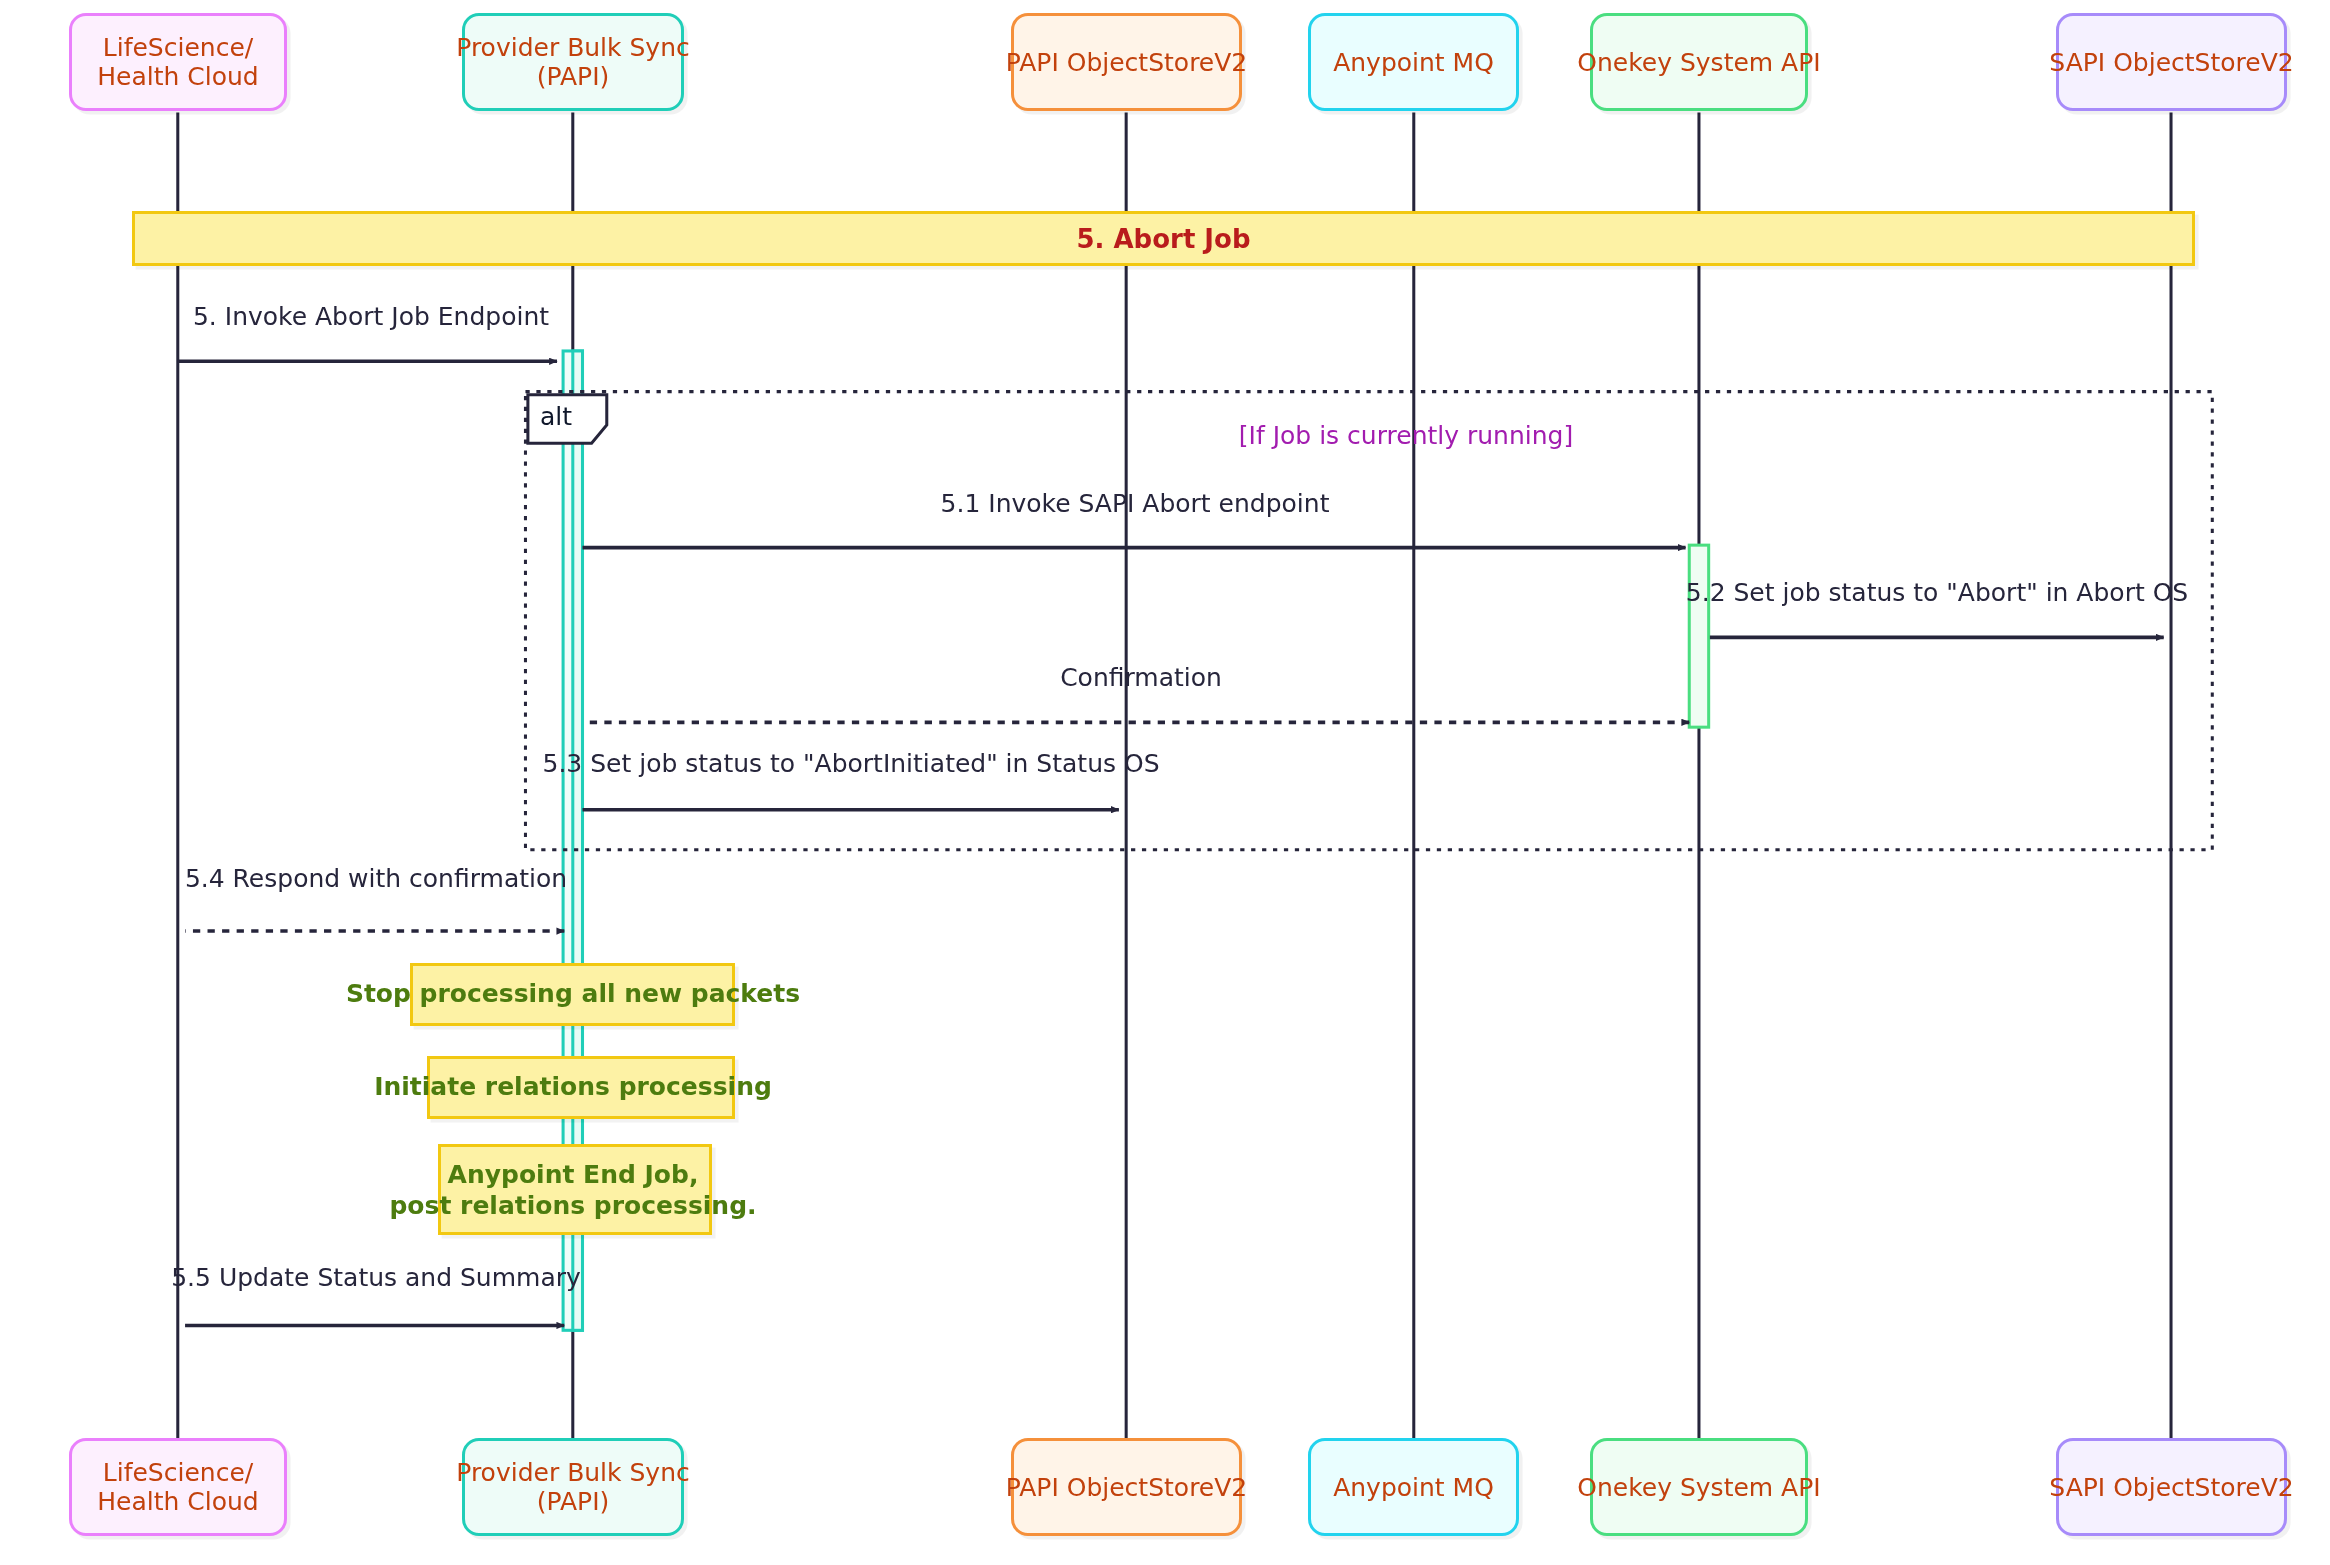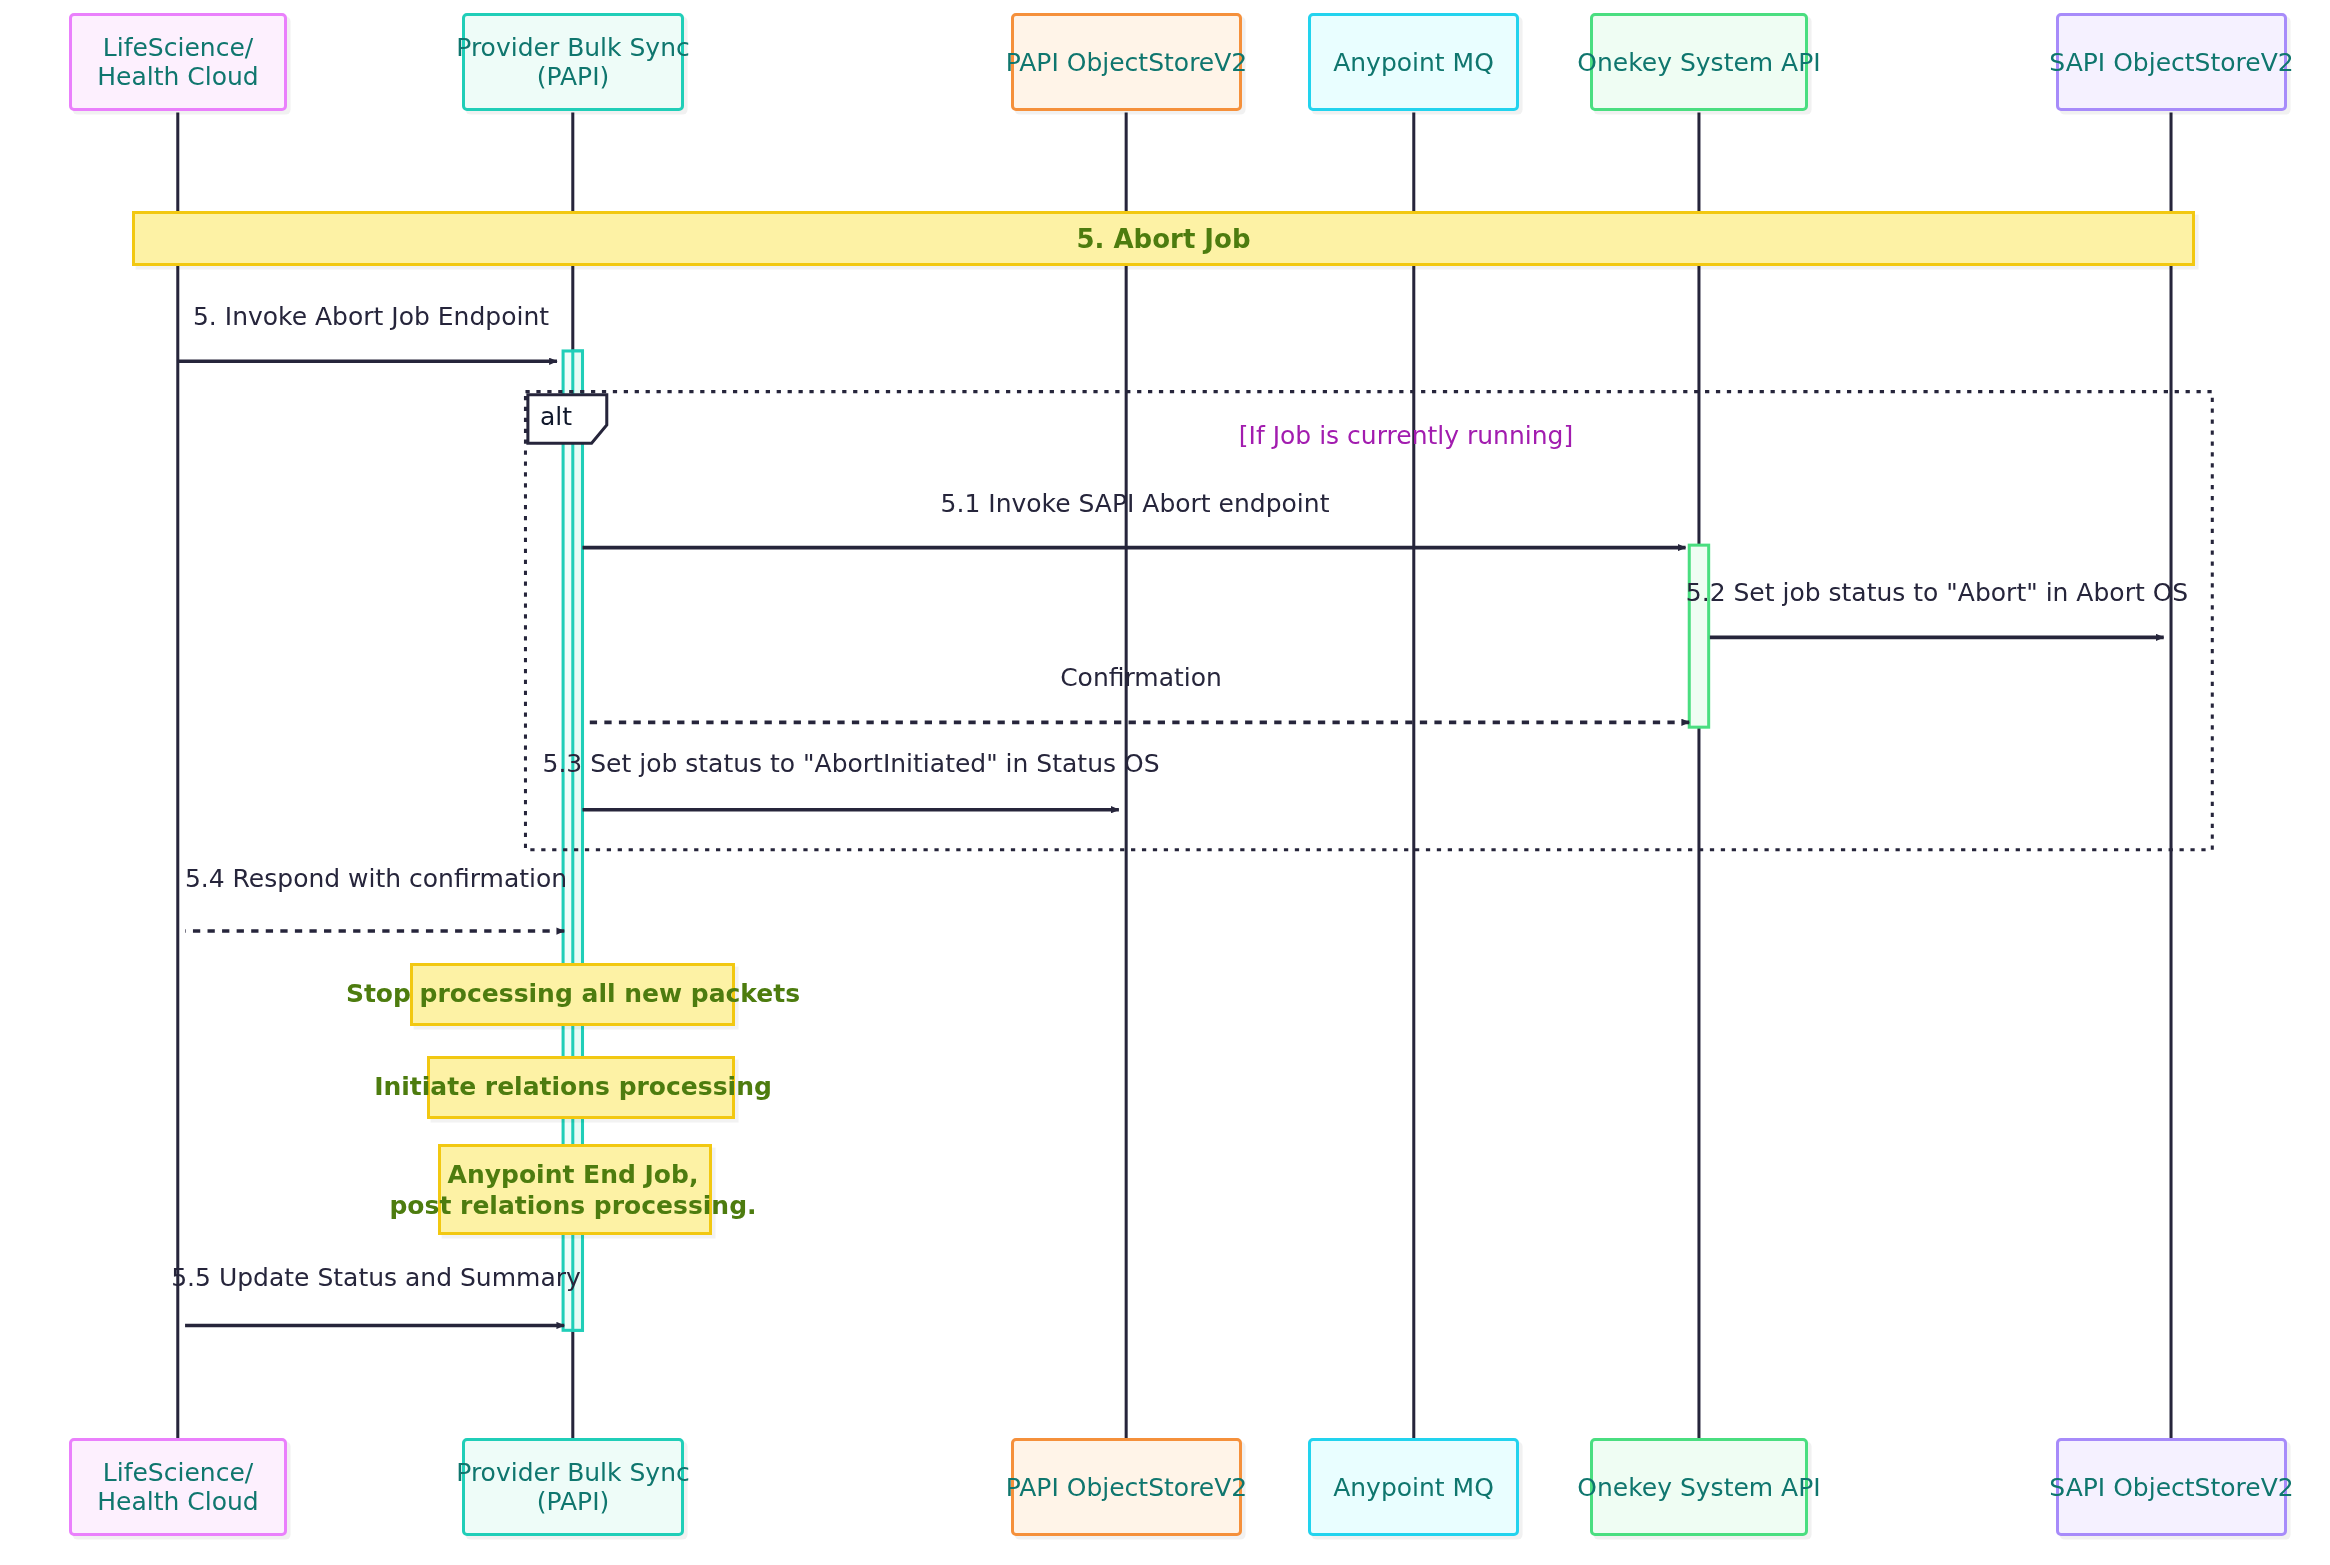--- a/index.html
+++ b/index.html
@@ -6,44 +6,44 @@
   body{
     font-family:"DejaVu Sans","Liberation Sans",sans-serif;
     width:2330px;height:1566px;position:relative;overflow:hidden;
   }
   #stage{position:absolute;left:0;top:0;width:2330px;height:1566px;}
   svg.layer{position:absolute;left:0;top:0;width:2330px;height:1566px;overflow:visible;}
 
   
   .actor{
     position:absolute;box-sizing:border-box;
-    border-radius:5px;border-width:3.6px;border-style:solid;
+    border-radius:17px;border-width:3.6px;border-style:solid;
     display:flex;align-items:center;justify-content:center;text-align:center;
-    font-size:25px;line-height:1.16;color:#0f766e;
+    font-size:25px;line-height:1.16;color:#c2410c;
     box-shadow:3.6px 3.6px 0 rgba(0,0,0,0.055);
     white-space:nowrap;
   }
   .actor span{display:block;}
 
   
   .msg{
     position:absolute;font-size:25px;color:#26253b;white-space:nowrap;
     transform:translateX(-50%);
   }
   .cond{
     position:absolute;font-size:25px;color:#a21caf;white-space:nowrap;
     transform:translateX(-50%);
   }
 
   
   .banner{
     position:absolute;box-sizing:border-box;
     background:#fdf2a5;border:3px solid #f2c811;
     display:flex;align-items:center;justify-content:center;
-    font-size:26px;font-weight:bold;color:#4d7c0f;
+    font-size:26px;font-weight:bold;color:#b91c1c;
     box-shadow:3.6px 3.6px 0 rgba(0,0,0,0.05);
   }
 
   
   .note{
     position:absolute;box-sizing:border-box;
     background:#fdf2a5;border:3px solid #f2c811;
     box-shadow:3.6px 3.6px 0 rgba(0,0,0,0.05);
   }
   .note-label{

